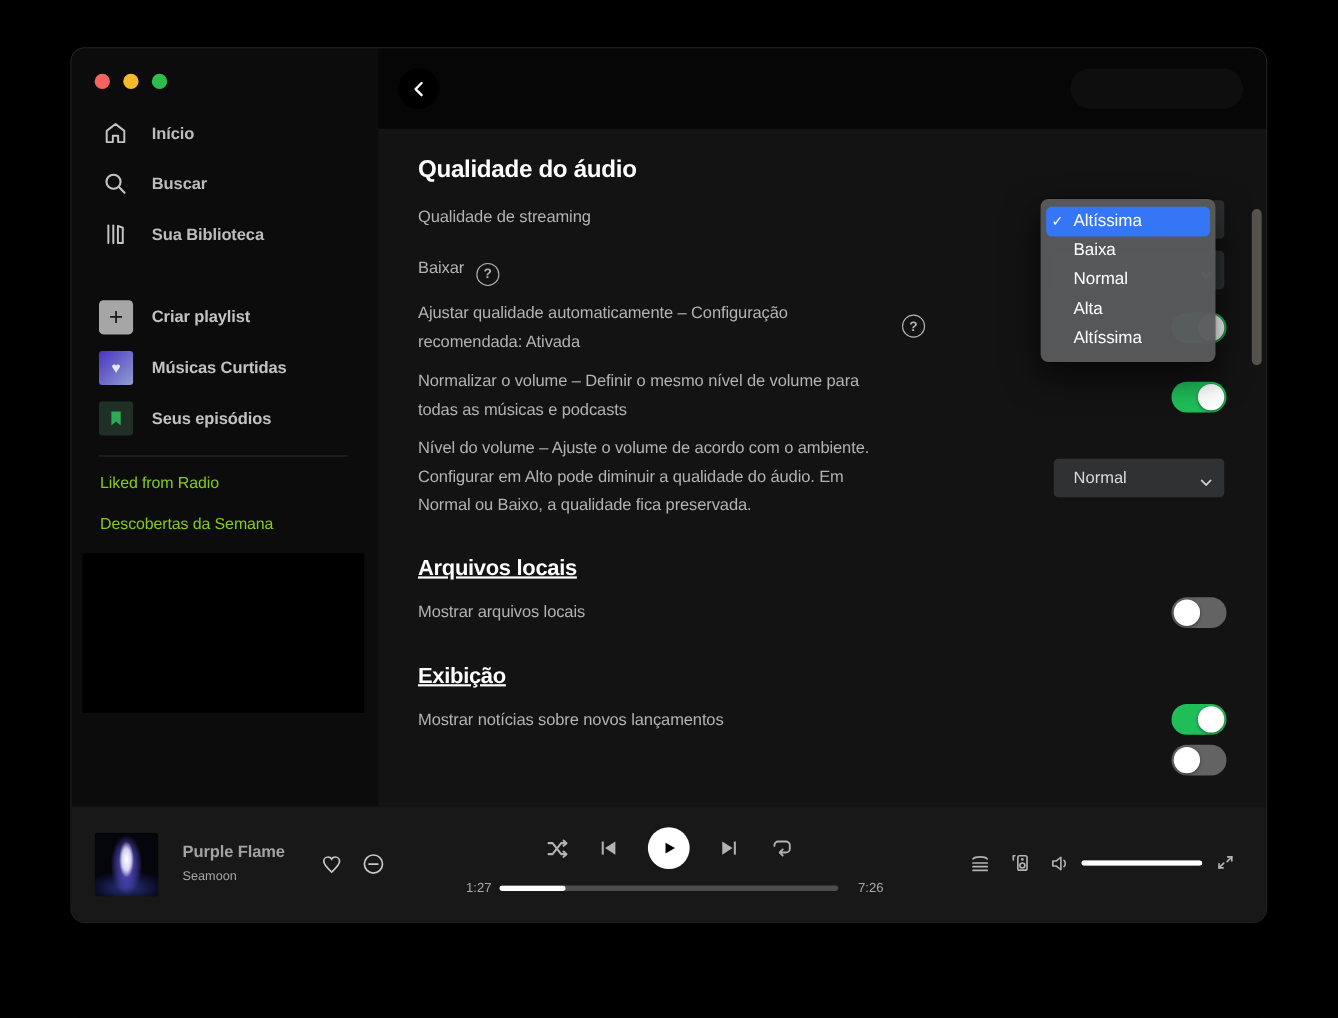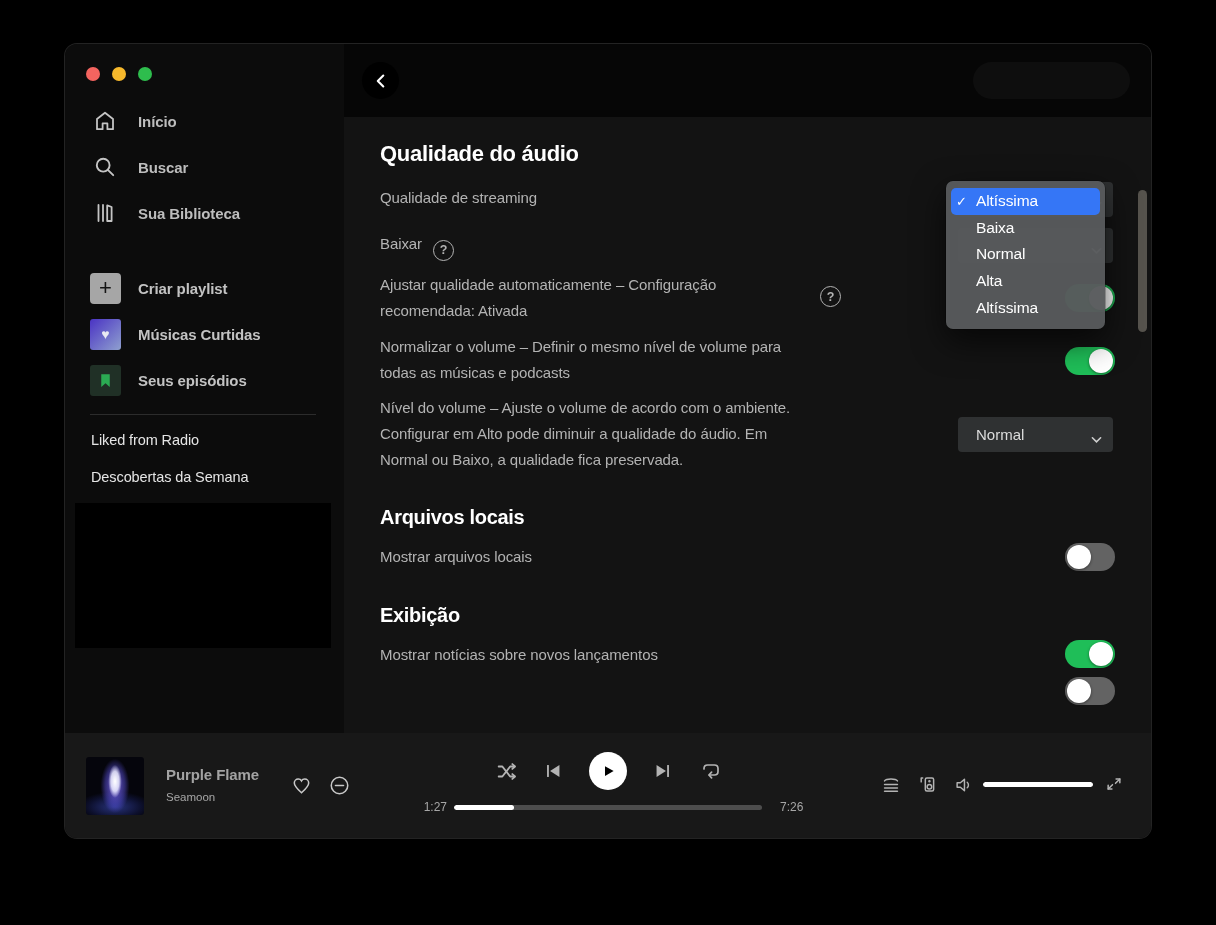--- a/index.html
+++ b/index.html
@@ -18,33 +18,33 @@
   .nav-item { position:absolute; left:27px; display:flex; align-items:center; gap:20px; height:26px; cursor:pointer; }
   .nav-item .lbl { color:#bdbdbd; font-size:15px; font-weight:700; letter-spacing:-.1px; }
   .nav-icon { width:26px; height:26px; display:flex; align-items:center; justify-content:center; }
   .pl-item { position:absolute; left:25px; display:flex; align-items:center; gap:17px; height:32px; cursor:pointer; }
   .pl-item .lbl { color:#c3c3c3; font-size:15px; font-weight:700; letter-spacing:-.1px; }
   .pl-box { width:31px; height:31px; border-radius:3px; display:flex; align-items:center; justify-content:center; }
   .box-plus { background:#a6a6a6; border-radius:4px; color:#151515; font-size:22px; font-weight:400; line-height:1; }
   .box-heart { background:linear-gradient(135deg,#4a33c4 0%,#8fa0cf 100%); color:#e9e9f2; font-size:14px; }
   .box-bookmark { background:#203026; }
   .side-divider { position:absolute; left:25px; top:370px; width:226px; height:1px; background:#2c2c2c; }
-  .side-link { position:absolute; left:26px; color:#e5e5e5; font-size:14.5px; letter-spacing:-.1px; cursor:pointer; }
+  .side-link { position:absolute; left:26px; color:#84cc16; font-size:14.5px; letter-spacing:-.1px; cursor:pointer; }
   .side-blackbox { position:absolute; left:10px; top:459px; width:256px; height:145px; background:#000; }
 
   
   .main { position:absolute; left:279px; top:0; width:807px; height:689px; background:#131313; }
   .topbar { position:absolute; left:0; top:0; width:100%; height:73px; background:#060606; }
   .back-btn { position:absolute; left:18px; top:18px; width:37px; height:37px; border-radius:50%;
               background:#000; display:flex; align-items:center; justify-content:center; cursor:pointer; }
   .user-pill { position:absolute; left:629px; top:18px; width:157px; height:37px; border-radius:19px;
                background:rgba(255,255,255,.035); cursor:pointer; }
 
   .h1 { position:absolute; color:#fff; font-size:22px; font-weight:700; letter-spacing:-.3px; line-height:26px; }
-  .h2 { position:absolute; color:#fff; font-size:20px; font-weight:700; letter-spacing:-.3px; line-height:24px; }
+  .h2 { position:absolute; color:#fff; font-size:20px; font-weight:700; letter-spacing:-.3px; line-height:24px;text-decoration:underline; }
   .row-label { position:absolute; left:36px; color:#b3b3b3; font-size:15px; letter-spacing:-.1px; line-height:26px; }
   .multiline { white-space:pre-line; }
   .inline-help { display:inline-flex; vertical-align:-5px; margin-left:11px; }
   .help-circle { width:21px; height:21px; border:1.5px solid #b3b3b3; border-radius:50%;
                  display:flex; align-items:center; justify-content:center;
                  color:#b3b3b3; font-size:12.5px; font-weight:700; }
 
   .toggle { position:absolute; width:50px; height:28px; border-radius:14px; cursor:pointer; }
   .toggle .knob { position:absolute; top:2px; width:24px; height:24px; border-radius:50%; background:#fff;
                   box-shadow:0 1px 3px rgba(0,0,0,.45); }

